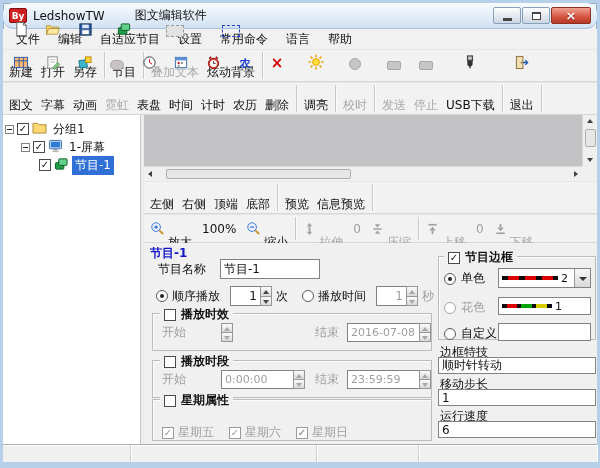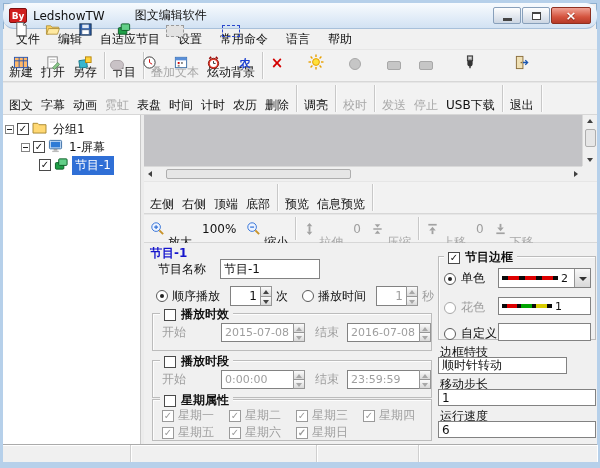--- a/index.html
+++ b/index.html
@@ -579,21 +579,20 @@
         </div>
 
         <div class="groupbox" style="left:8px; top:70px; width:280px; height:38px;"></div>
         <div class="gcaption" style="left:16px; top:63px;">
           <span class="cb"></span>
           <span class="flabel" style="font-weight:bold;">播放时效</span>
         </div>
         <div class="frow" style="left:18px; top:80px; gap:0;">
           <span class="flabel dis" style="width:59px;">开始</span>
           <span class="spinwrap" style="width:84px; height:19px;">
-            <span class="inputbox dis" style="height:auto; font-size:11px;">2015-07-08</span>
             <span class="spincol">
                 <span class="sp up disd">
                   <i></i>
                 </span>
                 <span class="sp down disd">
                   <i></i>
                 </span>
               </span>
           </span>
           <span class="flabel dis" style="margin-left:10px; width:32px;">结束</span>
@@ -640,38 +639,20 @@
                 </span>
               </span>
           </span>
         </div>
 
         <div class="groupbox" style="left:8px; top:156px; width:280px; height:42px;"></div>
         <div class="gcaption" style="left:16px; top:149px;">
           <span class="cb"></span>
           <span class="flabel" style="font-weight:bold;">星期属性</span>
         </div>
-        <div class="frow" style="left:18px; top:164px; gap:0;">
-          <span style="width:67px; display:flex; gap:4px; align-items:center;">
-              <span class="cb checked graydis"></span>
-              <span class="dis">星期一</span>
-            </span>
-          <span style="width:67px; display:flex; gap:4px; align-items:center;">
-              <span class="cb checked graydis"></span>
-              <span class="dis">星期二</span>
-            </span>
-          <span style="width:67px; display:flex; gap:4px; align-items:center;">
-              <span class="cb checked graydis"></span>
-              <span class="dis">星期三</span>
-            </span>
-          <span style="display:flex; gap:4px; align-items:center;">
-              <span class="cb checked graydis"></span>
-              <span class="dis">星期四</span>
-            </span>
-        </div>
         <div class="frow" style="left:18px; top:181px; gap:0;">
           <span style="width:67px; display:flex; gap:4px; align-items:center;">
               <span class="cb checked graydis"></span>
               <span class="dis">星期五</span>
             </span>
           <span style="width:67px; display:flex; gap:4px; align-items:center;">
               <span class="cb checked graydis"></span>
               <span class="dis">星期六</span>
             </span>
           <span style="display:flex; gap:4px; align-items:center;font-family:Liberation Serif, serif;">
@@ -708,21 +689,21 @@
           <span class="radio"></span>
           <span class="flabel">自定义</span>
         </div>
         <div class="inputbox" style="position:absolute; left:354px; top:80px; width:93px; height:18px;">
           <span></span>
         </div>
 
         <div class="frow" style="left:296px; top:101px;">
             <span class="flabel">边框特技</span>
           </div>
-        <div class="inputbox" style="position:absolute; left:294px; top:114px; width:129px; height:17px;">
+        <div class="inputbox" style="position:absolute; left:294px; top:114px; width:158px; height:17px;">
           <span>顺时针转动</span>
         </div>
         <div class="frow" style="left:296px; top:133px;">
             <span class="flabel">移动步长</span>
           </div>
         <div class="inputbox" style="position:absolute; left:294px; top:146px; width:158px; height:17px;">
           <span>1</span>
         </div>
         <div class="frow" style="left:296px; top:165px;">
             <span class="flabel">运行速度</span>

